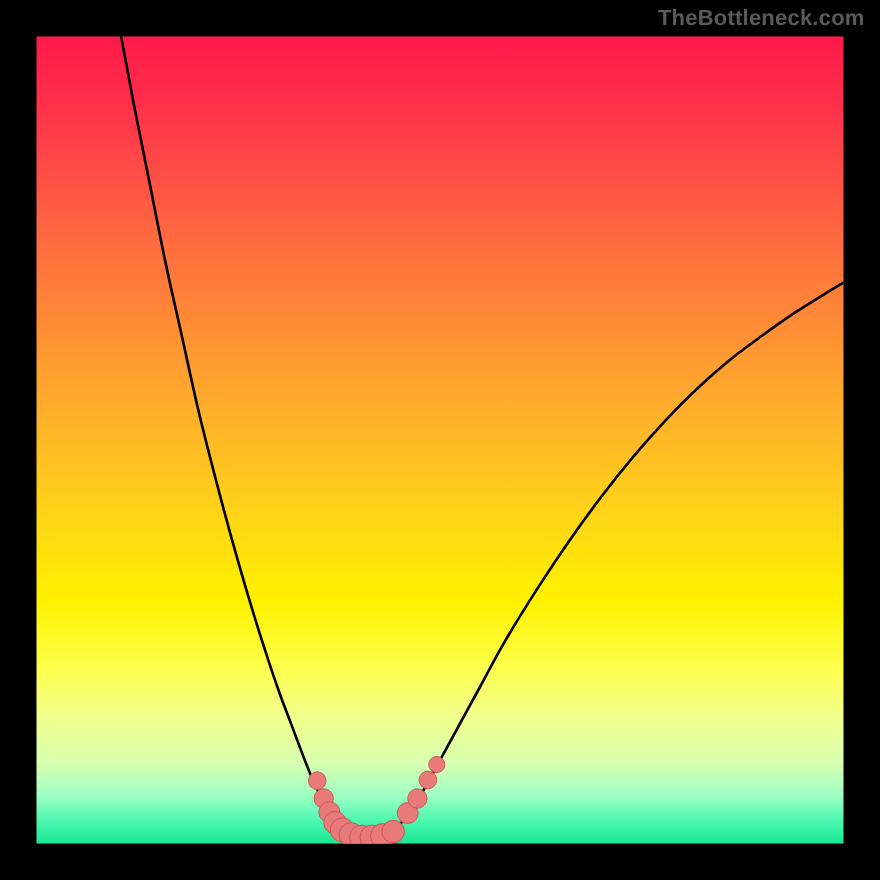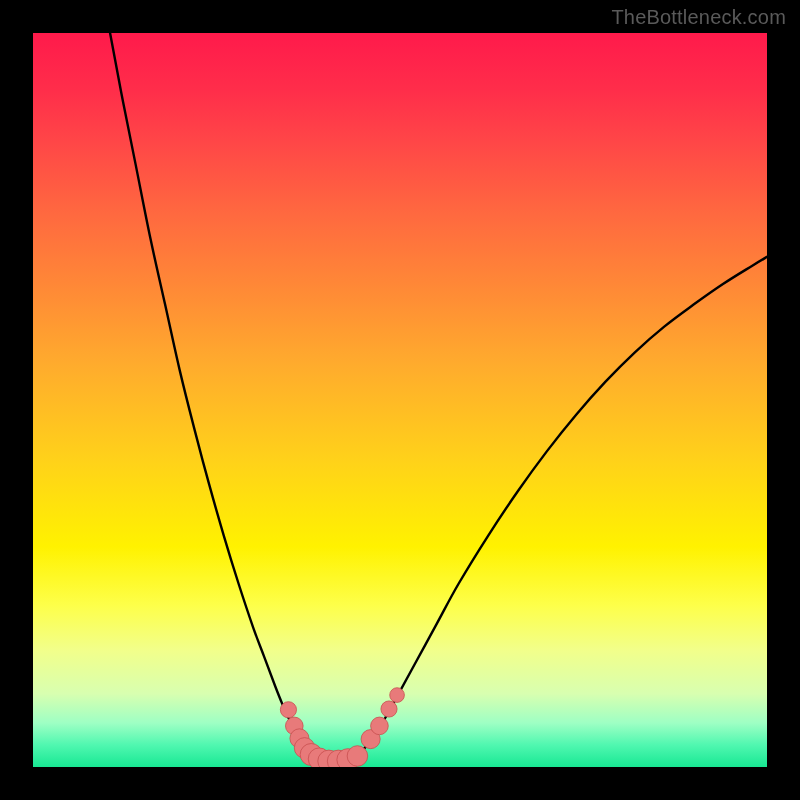--- a/index.html
+++ b/index.html
@@ -51,21 +51,21 @@
   .svg-layer {
     position: absolute;
     inset: 0;
   }
   .watermark {
     position: absolute;
     top: 6px;
     right: 14px;
     color: #5a5a5a;
     font-size: 20px;
-    font-weight: 400;
+    font-weight: 700;
     letter-spacing: 0.2px;
     user-select: none;
   }
 </style>
 </head>
 <body>
 
 <div class="frame">
   <div class="plot-area">
     <div class="gradient"></div>

